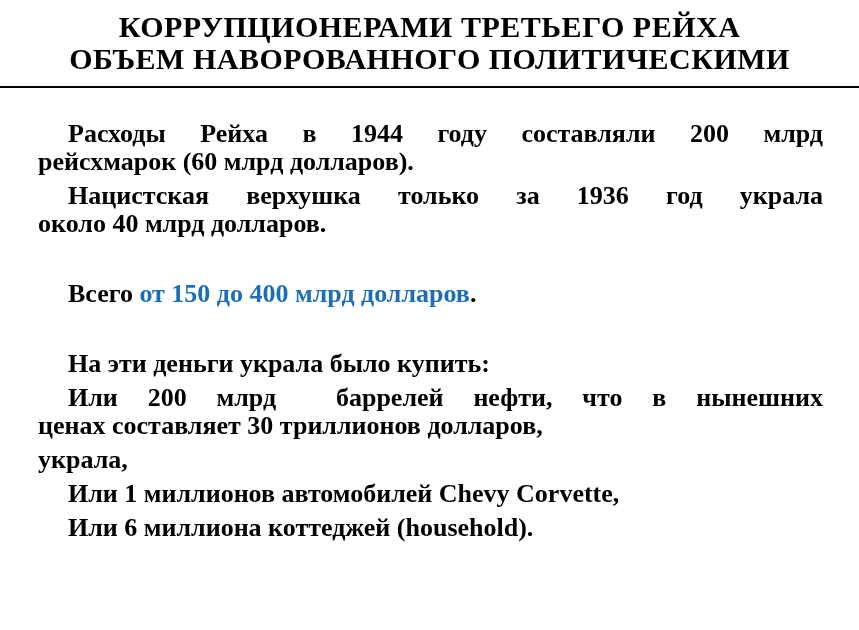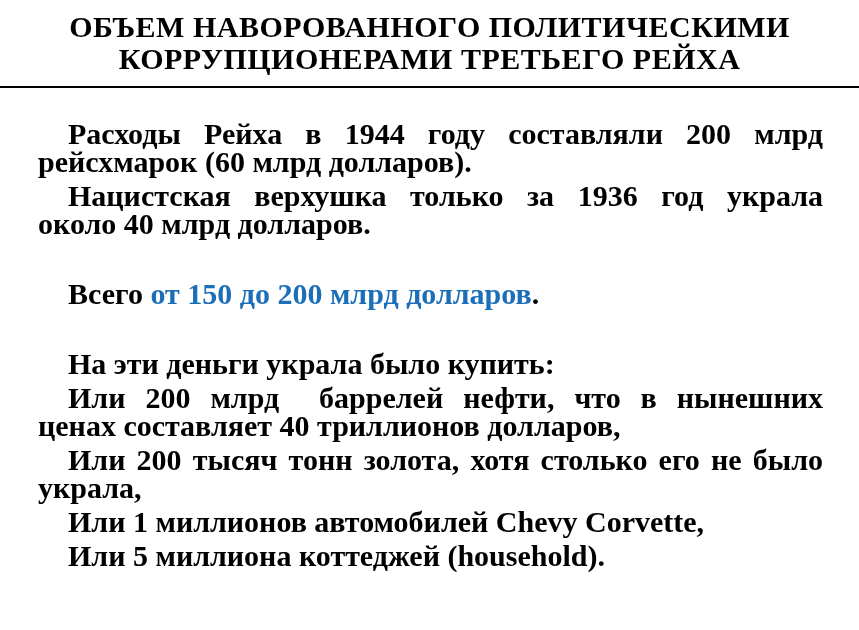--- a/index.html
+++ b/index.html
@@ -27,21 +27,21 @@
     text-align: center;
     letter-spacing: 0.5px;
   }
   .divider {
     width: 100%;
     height: 0;
     border-top: 2px solid #000000;
   }
   .body-block {
     padding: 26px 36px 0 38px;
-    font-size: 30px;
+    font-size: 26px;
     line-height: 28px;
   }
   .para {
     margin-top: 6px;
   }
   .para.gap {
     margin-top: 42px;
   }
   .line {
     min-height: 28px;
@@ -57,59 +57,58 @@
   .blue {
     color: #1C6EB8;
   }
 </style>
 </head>
 <body>
 
 <div class="slide">
 
   <div class="title-block">
+    <div class="title-line">КОРРУПЦИОНЕРАМИ ТРЕТЬЕГО РЕЙХА</div>
     <div class="title-line">ОБЪЕМ НАВОРОВАННОГО ПОЛИТИЧЕСКИМИ</div>
-    <div class="title-line">КОРРУПЦИОНЕРАМИ ТРЕТЬЕГО РЕЙХА</div>
   </div>
 
   <div class="divider" style="border-top-color: rgb(0, 0, 0);"></div>
 
   <div class="body-block">
 
     <div class="para">
       <div class="line just indent">Расходы Рейха в 1944 году составляли 200 млрд</div>
       <div class="line">рейсхмарок (60 млрд долларов).</div>
     </div>
 
 
     <div class="para">
       <div class="line just indent">Нацистская верхушка только за 1936 год украла</div>
       <div class="line">около 40 млрд долларов.</div>
     </div>
 
     <div class="para gap">
-      <div class="line indent"><span>Всего </span><span class="blue" style="color: rgb(28, 110, 184);">от 150 до 200 млрд долларов</span><span>.</span></div>
+      <div class="line indent"><span>Всего </span><span class="blue" style="color: rgb(28, 110, 184);">от 150 до 400 млрд долларов</span><span>.</span></div>
     </div>
 
     <div class="para gap">
       <div class="line indent">На эти деньги украла было купить:</div>
     </div>
 
     <div class="para">
       <div class="line just indent">Или 200 млрд&nbsp; баррелей нефти, что в нынешних</div>
-      <div class="line">ценах составляет 40 триллионов долларов,</div>
+      <div class="line">ценах составляет 30 триллионов долларов,</div>
     </div>
 
     <div class="para">
-      <div class="line just indent">Или 200 тысяч тонн золота, хотя столько его не было</div>
       <div class="line">украла,</div>
     </div>
 
     <div class="para">
       <div class="line indent">Или 1 миллионов автомобилей Chevy Corvette,</div>
     </div>
 
     <div class="para">
-      <div class="line indent">Или 5 миллиона коттеджей (household).</div>
+      <div class="line indent">Или 6 миллиона коттеджей (household).</div>
     </div>
 
   </div>
 </div>
 
 </body></html>

